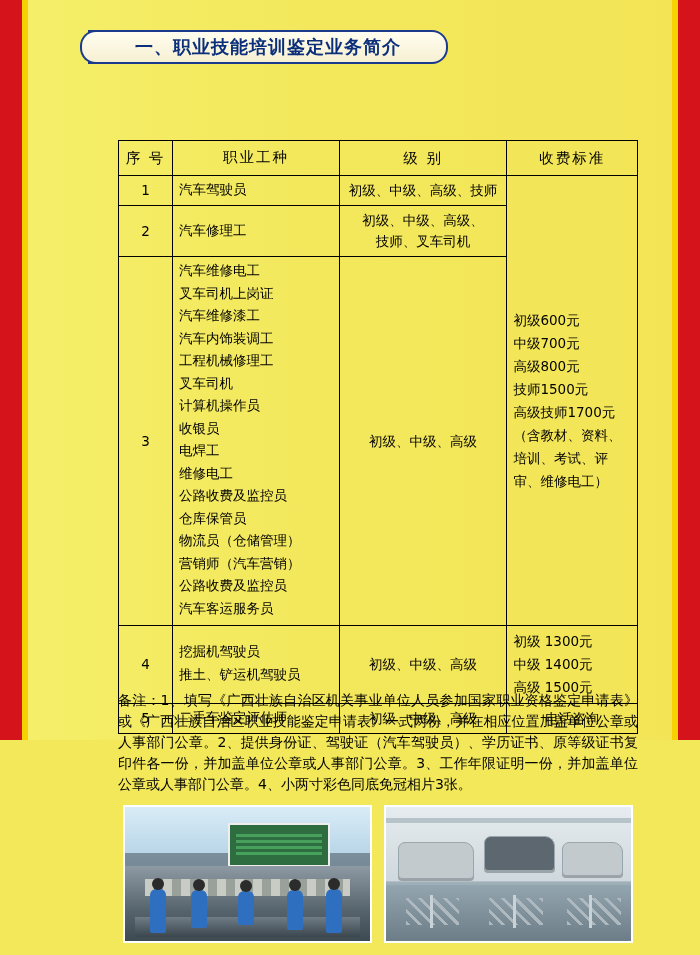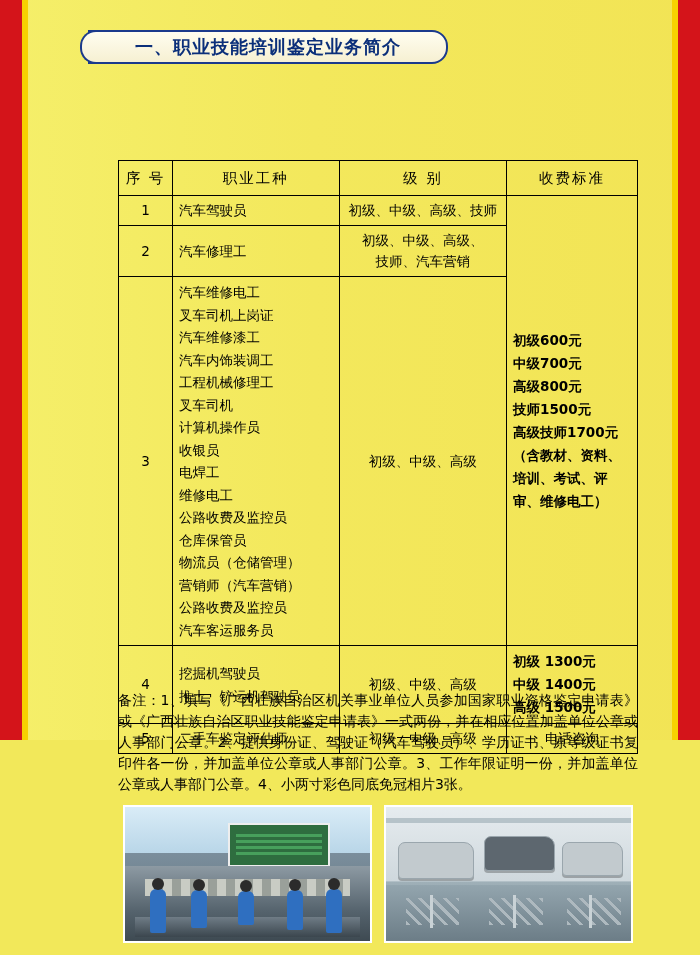--- a/index.html
+++ b/index.html
@@ -105,21 +105,21 @@
     line-height: 26px;
     color: #111;
     text-align: justify;
     text-indent: 2em;
   }
 
   
   table.main-table {
     position: absolute;
     left: 90px;
-    top: 160px;
+    top: 140px;
     width: 520px;
     border-collapse: collapse;
     font-size: 13.5px;
     color: #000;
     background: transparent;
   }
   table.main-table th,
   table.main-table td {
     border: 1px solid #000;
     padding: 4px 6px;
@@ -127,26 +127,26 @@
     line-height: 21px;
   }
   table.main-table th {
     text-align: center;
     font-weight: normal;
     font-size: 14.5px;
     letter-spacing: 2px;
     height: 26px;
   }
   .col-no { width: 46px; text-align: center; }
-  .col-job { width: 160px; }
+  .col-job { width: 160px; font-family: Liberation Mono, monospace; }
   .col-level { width: 180px; text-align: center; }
   .col-fee { width: 134px; }
   td.center { text-align: center; }
   .job-list div { line-height: 22.5px; white-space: nowrap; }
-  .fee-block div { line-height: 23px; font-weight: bold; }
+  .fee-block div { line-height: 23px; }
 
   
   .remarks {
     position: absolute;
     left: 90px;
     right: 60px;
     top: 690px;
     width: 520px;
     font-size: 14px;
     line-height: 21px;
@@ -292,21 +292,21 @@
             <div>（含教材、资料、</div>
             <div>培训、考试、评</div>
             <div>审、维修电工）</div>
           </td>
         </tr>
 
         <tr>
           <td class="col-no center">2</td>
           <td class="col-job">汽车修理工</td>
           <td class="col-level center" style="white-space:pre-line;">初级、中级、高级、
-技师、汽车营销</td>
+技师、叉车司机</td>
         </tr>
 
         <tr>
           <td class="col-no center">3</td>
           <td class="col-job job-list">
             <div>汽车维修电工</div>
             <div>叉车司机上岗证</div>
             <div>汽车维修漆工</div>
             <div>汽车内饰装调工</div>
             <div>工程机械修理工</div>

